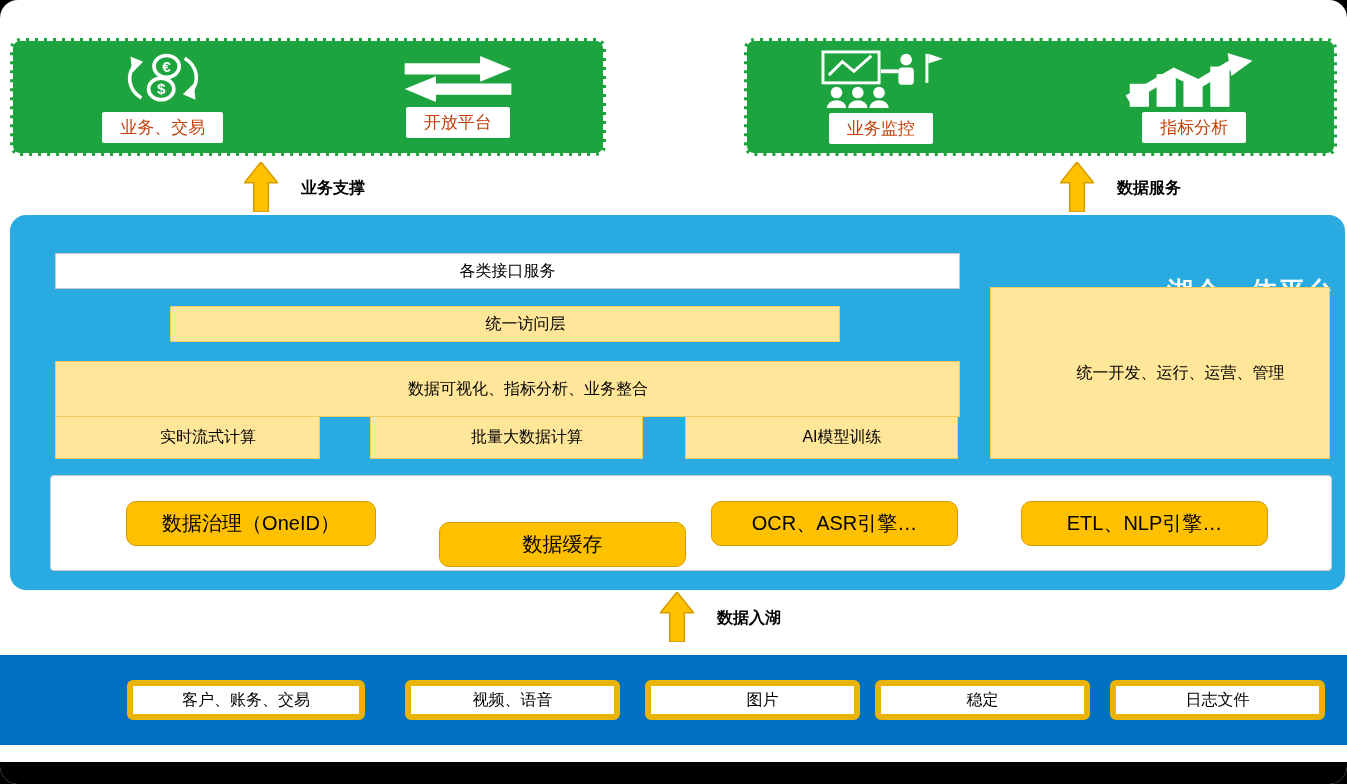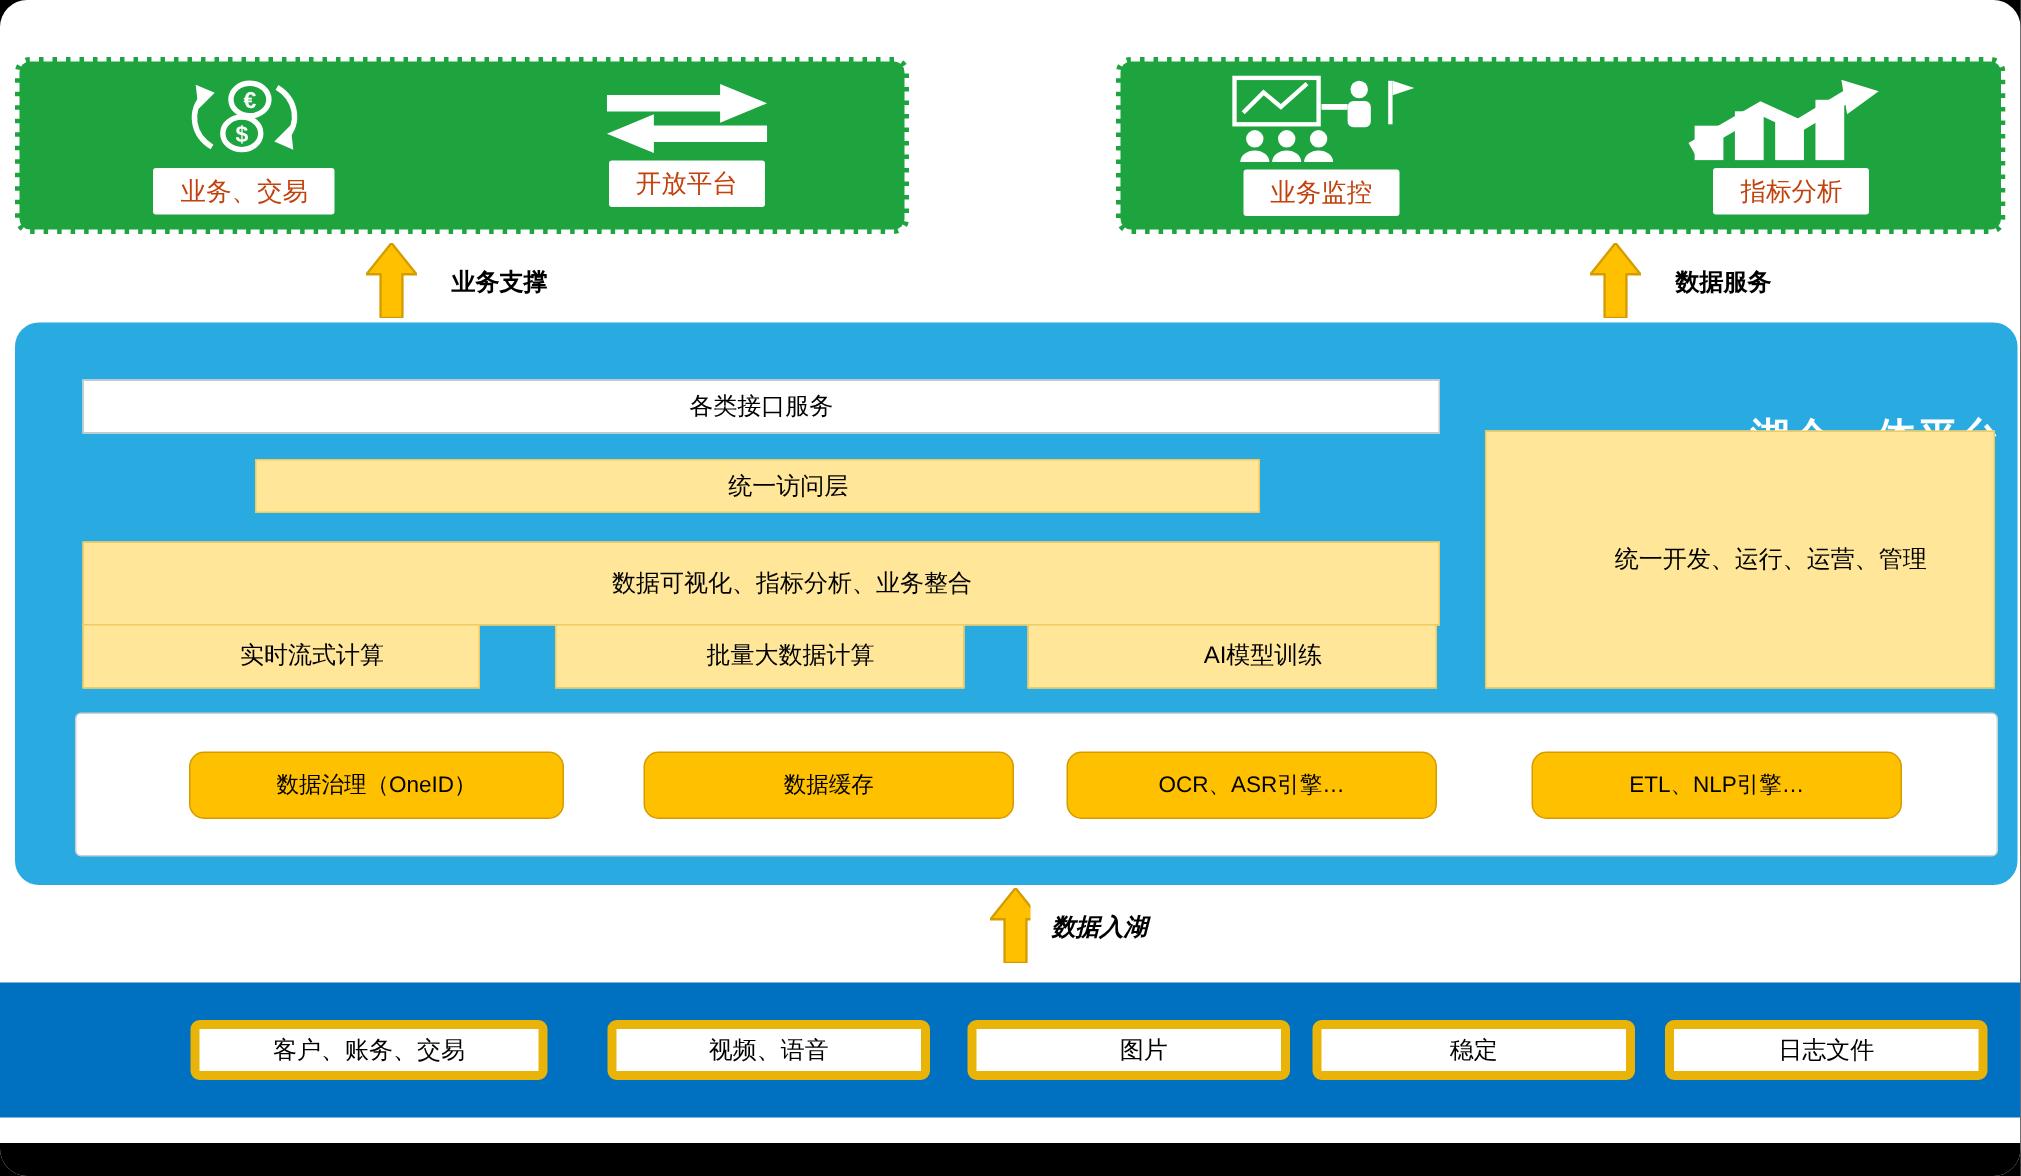--- a/index.html
+++ b/index.html
@@ -29,21 +29,21 @@
   .up-arrow { position:absolute; width:34px; height:50px; }
   #arrow-support { left:244px;  top:162px; }
   #arrow-service { left:1060px; top:162px; }
   #arrow-lake    { left:660px;  top:592px; }
   .flow-label {
     position:absolute; background:#fff; font-weight:bold; font-size:16px;
     padding:7px 14px; white-space:nowrap;
   }
   #label-support { left:287px;  top:171px; }
   #label-service { left:1103px; top:171px; }
-  #label-lake    { left:687px;  top:601px;font-style:italic; }
+  #label-lake    { left:703px;  top:601px; }
 
   
   .platform {
     position:absolute; left:10px; top:215px; width:1335px; height:375px;
     background:#29ABE2; border-radius:16px;
   }
   .platform-title {
     position:absolute; left:980px; top:16px; width:345px; text-align:right;
     color:#fff; font-size:26px; font-weight:bold; letter-spacing:2px;margin-top:43px;
   }
@@ -62,24 +62,24 @@
   #box-mgmt      { left:980px; top:72px;  width:340px; height:172px; }
 
   #engines {
     position:absolute; left:40px; top:260px; width:1282px; height:96px;
     background:#fff; border:1px solid #cfcfcf; border-radius:4px;
   }
   .engine-btn {
     position:absolute; top:25px; height:45px;
     background:#FFC000; border:1px solid #D59C00; border-radius:10px;
     display:flex; align-items:center; justify-content:center;
-    font-size:15px; white-space:nowrap;
+    font-size:20px; white-space:nowrap;
   }
   #eng-governance { left:75px;  width:250px; }
-  #eng-cache      { left:378px; width:247px; }
+  #eng-cache      { left:388px; width:247px;margin-top:21px; }
   #eng-ocr        { left:660px; width:247px; }
   #eng-etl        { left:970px; width:247px; }
 
   
   .sources-band {
     position:absolute; left:0; top:655px; width:1347px; height:90px;
     background:#0070C0;
   }
   .source-box {
     position:absolute; top:25px; height:40px;

